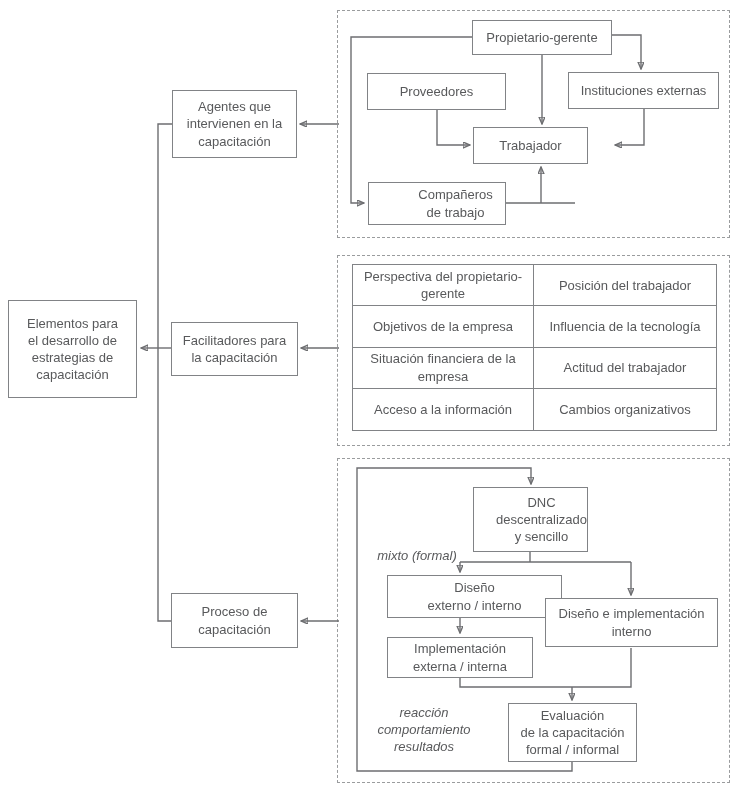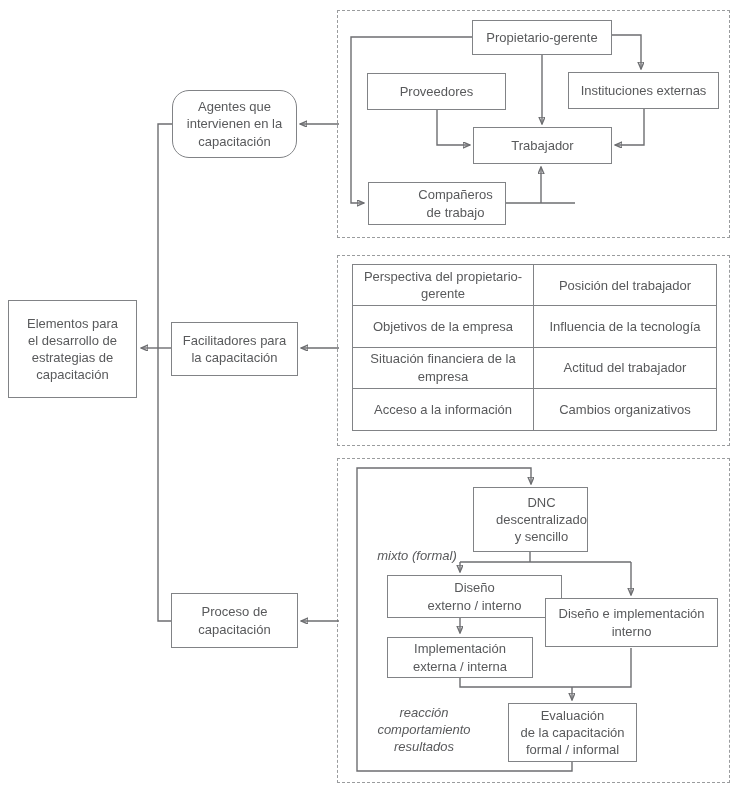--- a/index.html
+++ b/index.html
@@ -100,21 +100,21 @@
     <path d="M572 687 V700" marker-end="url(#ah)"></path>
   </svg>
 
   <div class="node" style="left:8px;top:300px;width:129px;height:98px;">
     <span class="node-label">Elementos para
 el desarrollo de
 estrategias de
 capacitación</span>
   </div>
 
-  <div class="node" style="left:172px;top:90px;width:125px;height:68px;border-radius:17px;">
+  <div class="node" style="left:172px;top:90px;width:125px;height:68px;">
     <span class="node-label">Agentes que
 intervienen en la
 capacitación</span>
   </div>
   <div class="node" style="left:171px;top:322px;width:127px;height:54px;">
     <span class="node-label">Facilitadores para
 la capacitación</span>
   </div>
   <div class="node" style="left:171px;top:593px;width:127px;height:55px;">
     <span class="node-label">Proceso de
@@ -123,21 +123,21 @@
 
   <div class="node" style="left:472px;top:20px;width:140px;height:35px;">
     <span class="node-label">Propietario-gerente</span>
   </div>
   <div class="node" style="left:367px;top:73px;width:139px;height:37px;">
     <span class="node-label">Proveedores</span>
   </div>
   <div class="node" style="left:568px;top:72px;width:151px;height:37px;">
     <span class="node-label">Instituciones externas</span>
   </div>
-  <div class="node" style="left:473px;top:127px;width:139px;height:37px;">
+  <div class="node" style="left:473px;top:127px;width:115px;height:37px;">
     <span class="node-label">Trabajador</span>
   </div>
   <div class="node" style="left:368px;top:182px;width:138px;height:43px;padding-left:37px;">
     <span class="node-label">Compañeros
 de trabajo</span>
   </div>
 
   <div id="fac-table">
     <div class="cell">Perspectiva del
 propietario-gerente</div>

